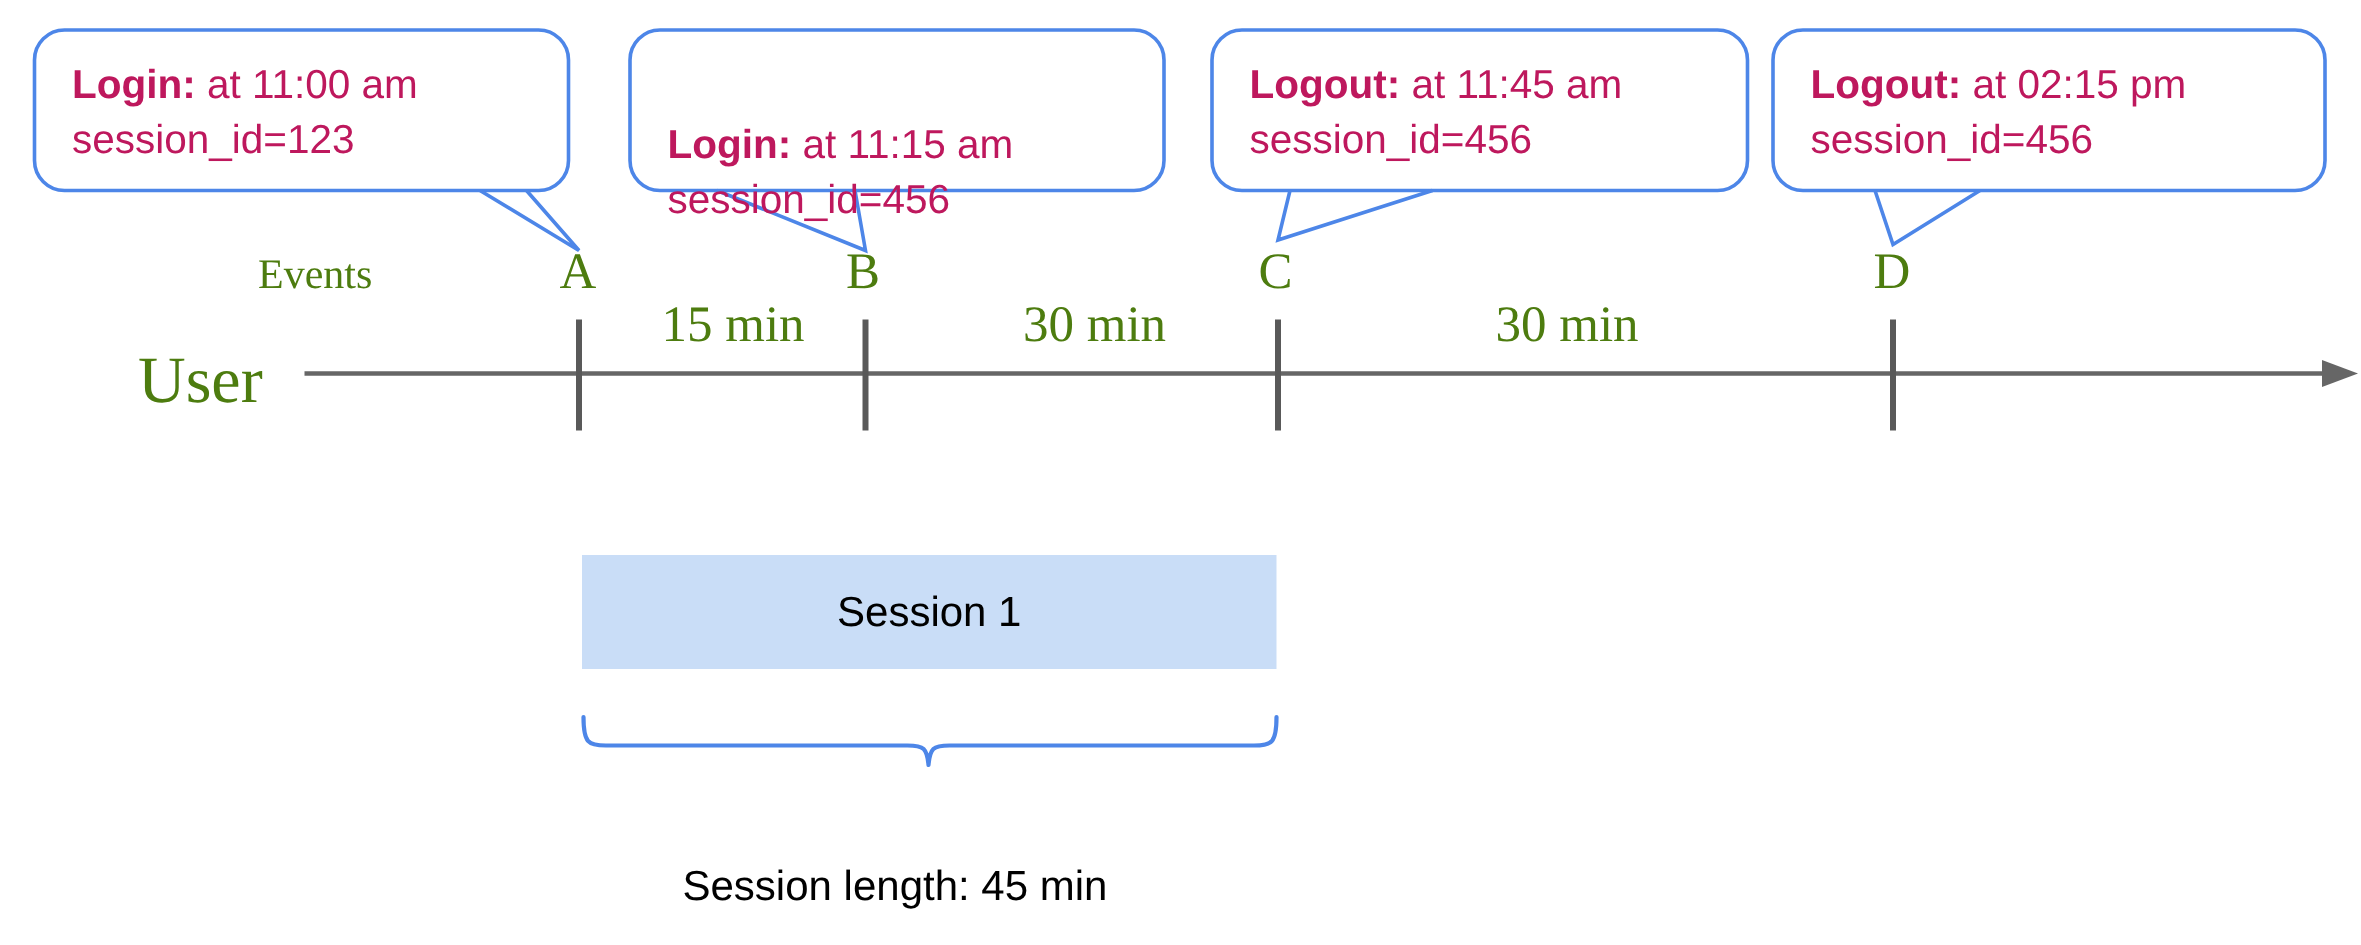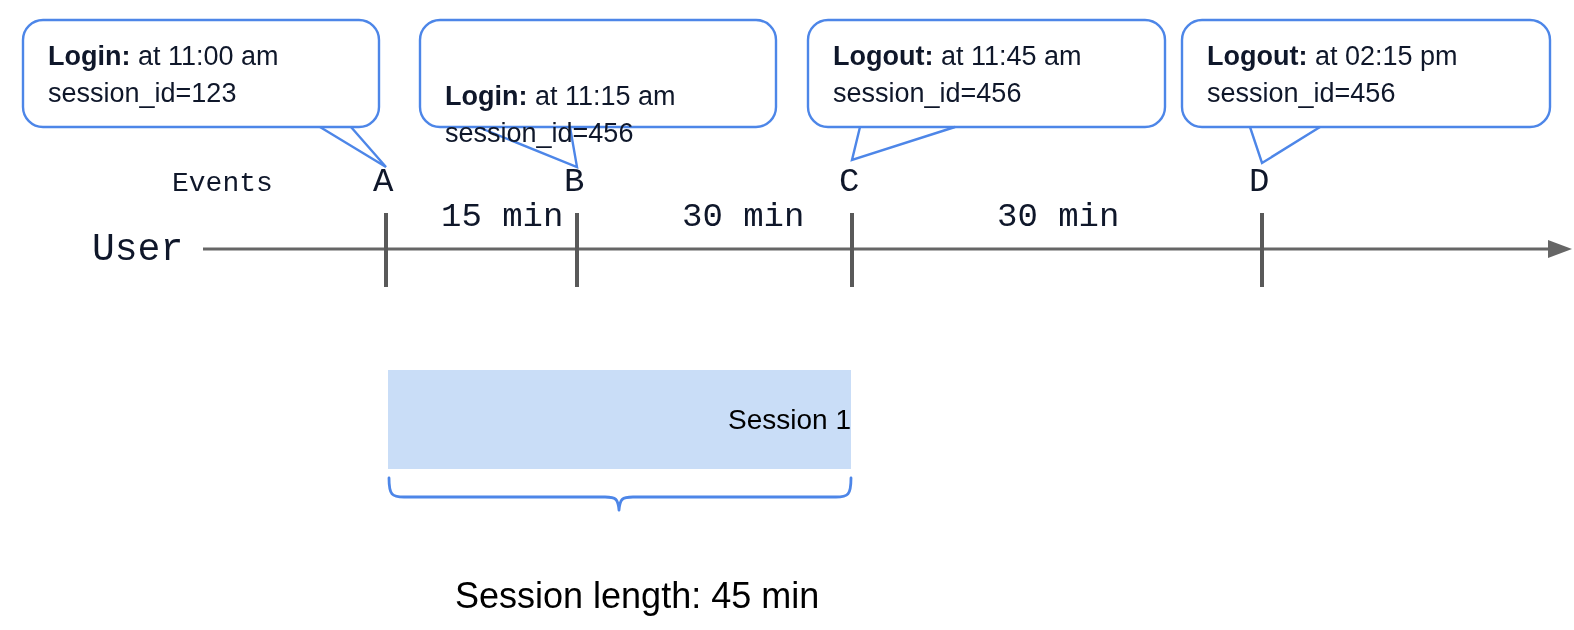--- a/index.html
+++ b/index.html
@@ -19,60 +19,60 @@
     position: absolute;
     left: 0;
     top: 0;
     width: 1574px;
     height: 630px;
   }
   .callout-text {
     position: absolute;
     font-family: "Liberation Sans", sans-serif;
     font-size: 27px;
-    color: #0f172a;
+    color: #be185d;
     line-height: 37px;
     white-space: nowrap;
   }
   .callout-text .bold {
     font-weight: bold;
   }
   .axis-label {
     position: absolute;
-    font-family: Liberation Mono, monospace;
-    color: #0f172a;
+    font-family: Liberation Serif, serif;
+    color: #4d7c0f;
     white-space: nowrap;
   }
   .tick-letter {
     font-size: 34px;
   }
   .interval-label {
     font-size: 34px;
   }
   .lane-events {
     font-size: 28px;
   }
   .lane-user {
-    font-size: 38px;
+    font-size: 44px;
   }
   .session-bar {
     position: absolute;
     background: #c9ddf7;
     display: flex;
     align-items: center;
     justify-content: center;
   }
   .session-bar span {
     font-size: 28px;
     color: #000000;
     font-family: "Liberation Sans", sans-serif;
   }
   .session-length {
     position: absolute;
-    font-size: 36px;
+    font-size: 28px;
     color: #000000;
     font-family: "Liberation Sans", sans-serif;
     white-space: nowrap;
   }
 </style>
 </head>
 <body>
 
 <div id="stage">
 
@@ -141,19 +141,19 @@
 
   <div class="axis-label tick-letter" style="left:373px; top:163px;">A</div>
   <div class="axis-label tick-letter" style="left:564px; top:163px;">B</div>
   <div class="axis-label tick-letter" style="left:839px; top:163px;">C</div>
   <div class="axis-label tick-letter" style="left:1249px; top:163px;">D</div>
 
   <div class="axis-label interval-label" style="left:441px; top:198px;">15 min</div>
   <div class="axis-label interval-label" style="left:682px; top:198px;">30 min</div>
   <div class="axis-label interval-label" style="left:997px; top:198px;">30 min</div>
 
-  <div class="session-bar" style="left:388px; top:370px; width:463px; height:99px;justify-content:flex-end;">
+  <div class="session-bar" style="left:388px; top:370px; width:463px; height:76px;">
     <span>Session 1</span>
   </div>
 
   <div class="session-length" style="left:455px; top:575px;">Session length: 45 min</div>
 
 </div>
 
 </body></html>

